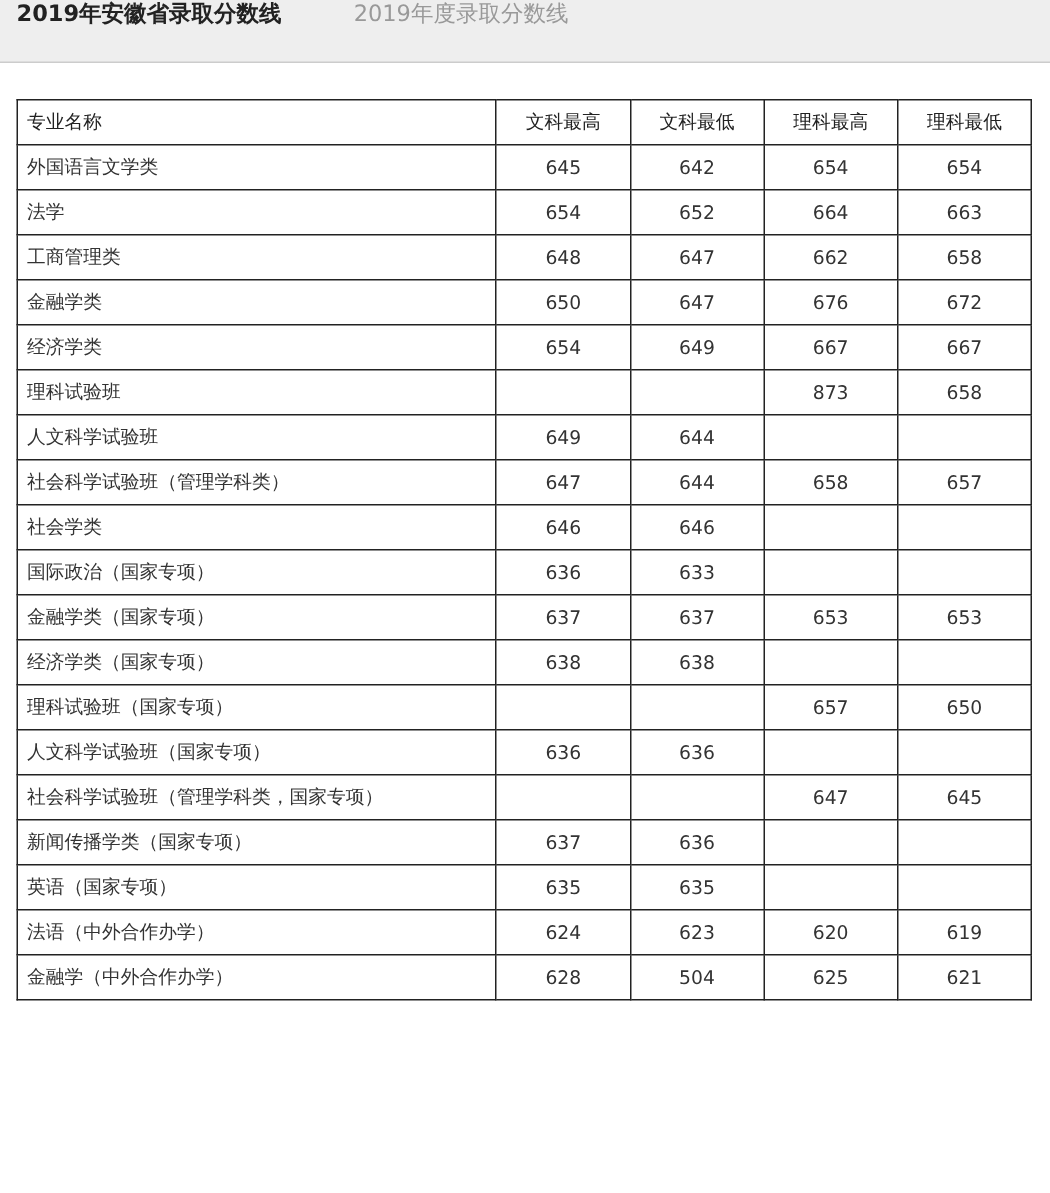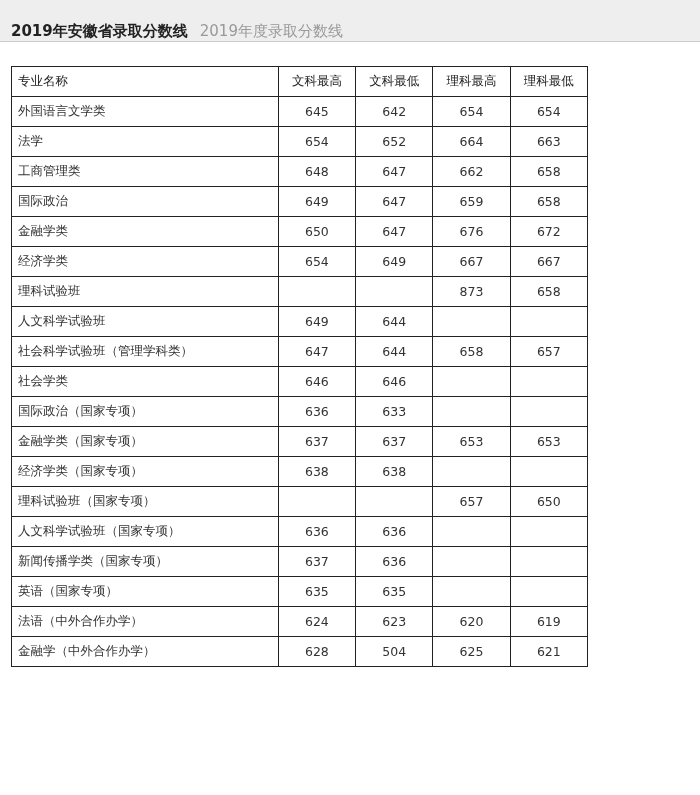--- a/index.html
+++ b/index.html
@@ -3,27 +3,27 @@
   <meta charset="utf-8">
   <style>
     * { margin: 0; padding: 0; box-sizing: border-box; }
     body {
       width: 700px; height: 795px; background: #ffffff;
       font-family: "DejaVu Sans", "Liberation Sans", sans-serif;
       color: #333333; overflow: hidden;
     }
     .topbar {
       height: 42px; background: #eeeeee; border-bottom: 1px solid #cccccc;
-      display: flex; align-items: flex-end; padding-left: 11px;
+      display: flex; align-items: flex-start; padding-left: 11px; gap: 36px;
     }
     .topbar .title { font-size: 15px; font-weight: bold; color: #222222; }
     .topbar .subtitle { font-size: 15px; color: #999999; margin-left: 12px; }
     table {
       position: absolute; left: 11px; top: 66px;
-      border-collapse: collapse; width: 577px;
+      border-collapse: collapse; width: 677px;
       font-size: 12.5px;
     }
     th, td {
       border: 1px solid #222222; height: 30px; padding: 0;
     }
     th { font-weight: normal; color: #222222; }
     th.name, td.name { text-align: left; padding-left: 6px; width: 319px; }
     th.num, td.num { text-align: center; width: 89px; }
     td { color: #333333; }
   </style>
@@ -58,27 +58,20 @@
         <td class="num">654</td>
         <td class="num">652</td>
         <td class="num">664</td>
         <td class="num">663</td>
       </tr>
       <tr>
         <td class="name">工商管理类</td>
         <td class="num">648</td>
         <td class="num">647</td>
         <td class="num">662</td>
-        <td class="num">658</td>
-      </tr>
-      <tr>
-        <td class="name">国际政治</td>
-        <td class="num">649</td>
-        <td class="num">647</td>
-        <td class="num">659</td>
         <td class="num">658</td>
       </tr>
       <tr>
         <td class="name">金融学类</td>
         <td class="num">650</td>
         <td class="num">647</td>
         <td class="num">676</td>
         <td class="num">672</td>
       </tr>
       <tr>
@@ -145,20 +138,27 @@
         <td class="num">650</td>
       </tr>
       <tr>
         <td class="name">人文科学试验班（国家专项）</td>
         <td class="num">636</td>
         <td class="num">636</td>
         <td class="num"></td>
         <td class="num"></td>
       </tr>
       <tr>
+        <td class="name">社会科学试验班（管理学科类，国家专项）</td>
+        <td class="num"></td>
+        <td class="num"></td>
+        <td class="num">647</td>
+        <td class="num">645</td>
+      </tr>
+      <tr>
         <td class="name">新闻传播学类（国家专项）</td>
         <td class="num">637</td>
         <td class="num">636</td>
         <td class="num"></td>
         <td class="num"></td>
       </tr>
       <tr>
         <td class="name">英语（国家专项）</td>
         <td class="num">635</td>
         <td class="num">635</td>

